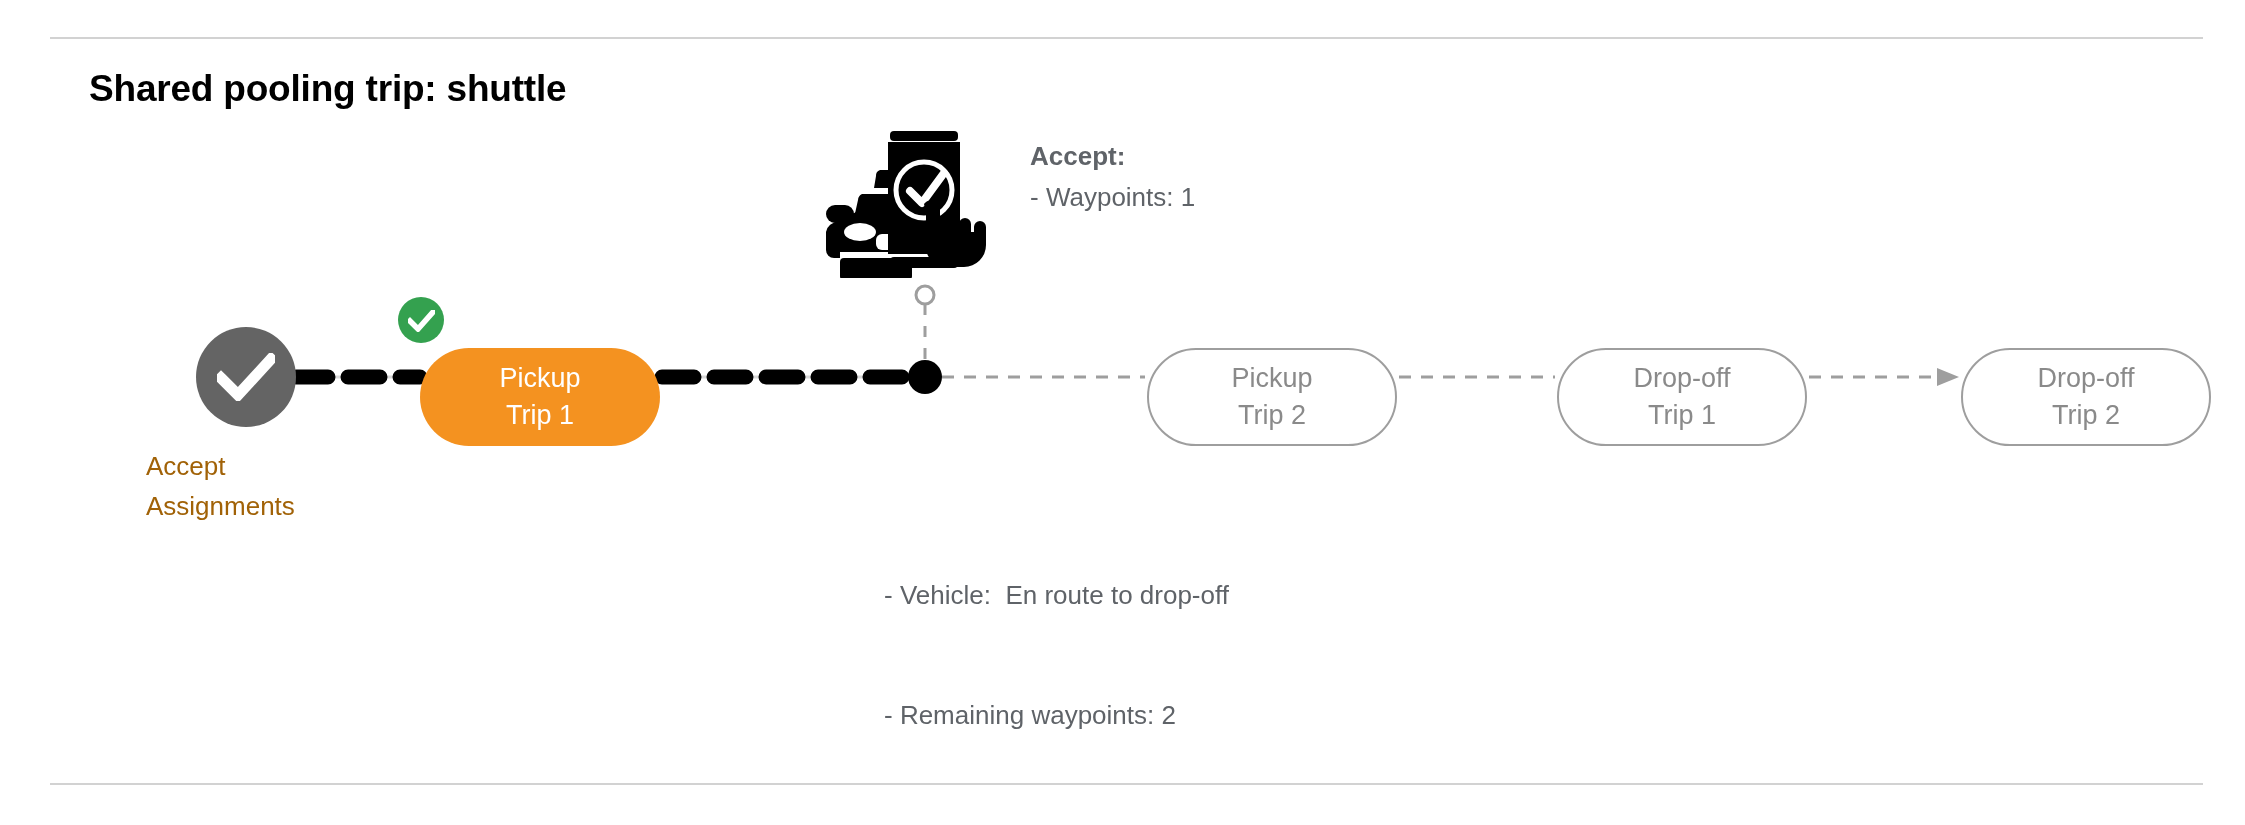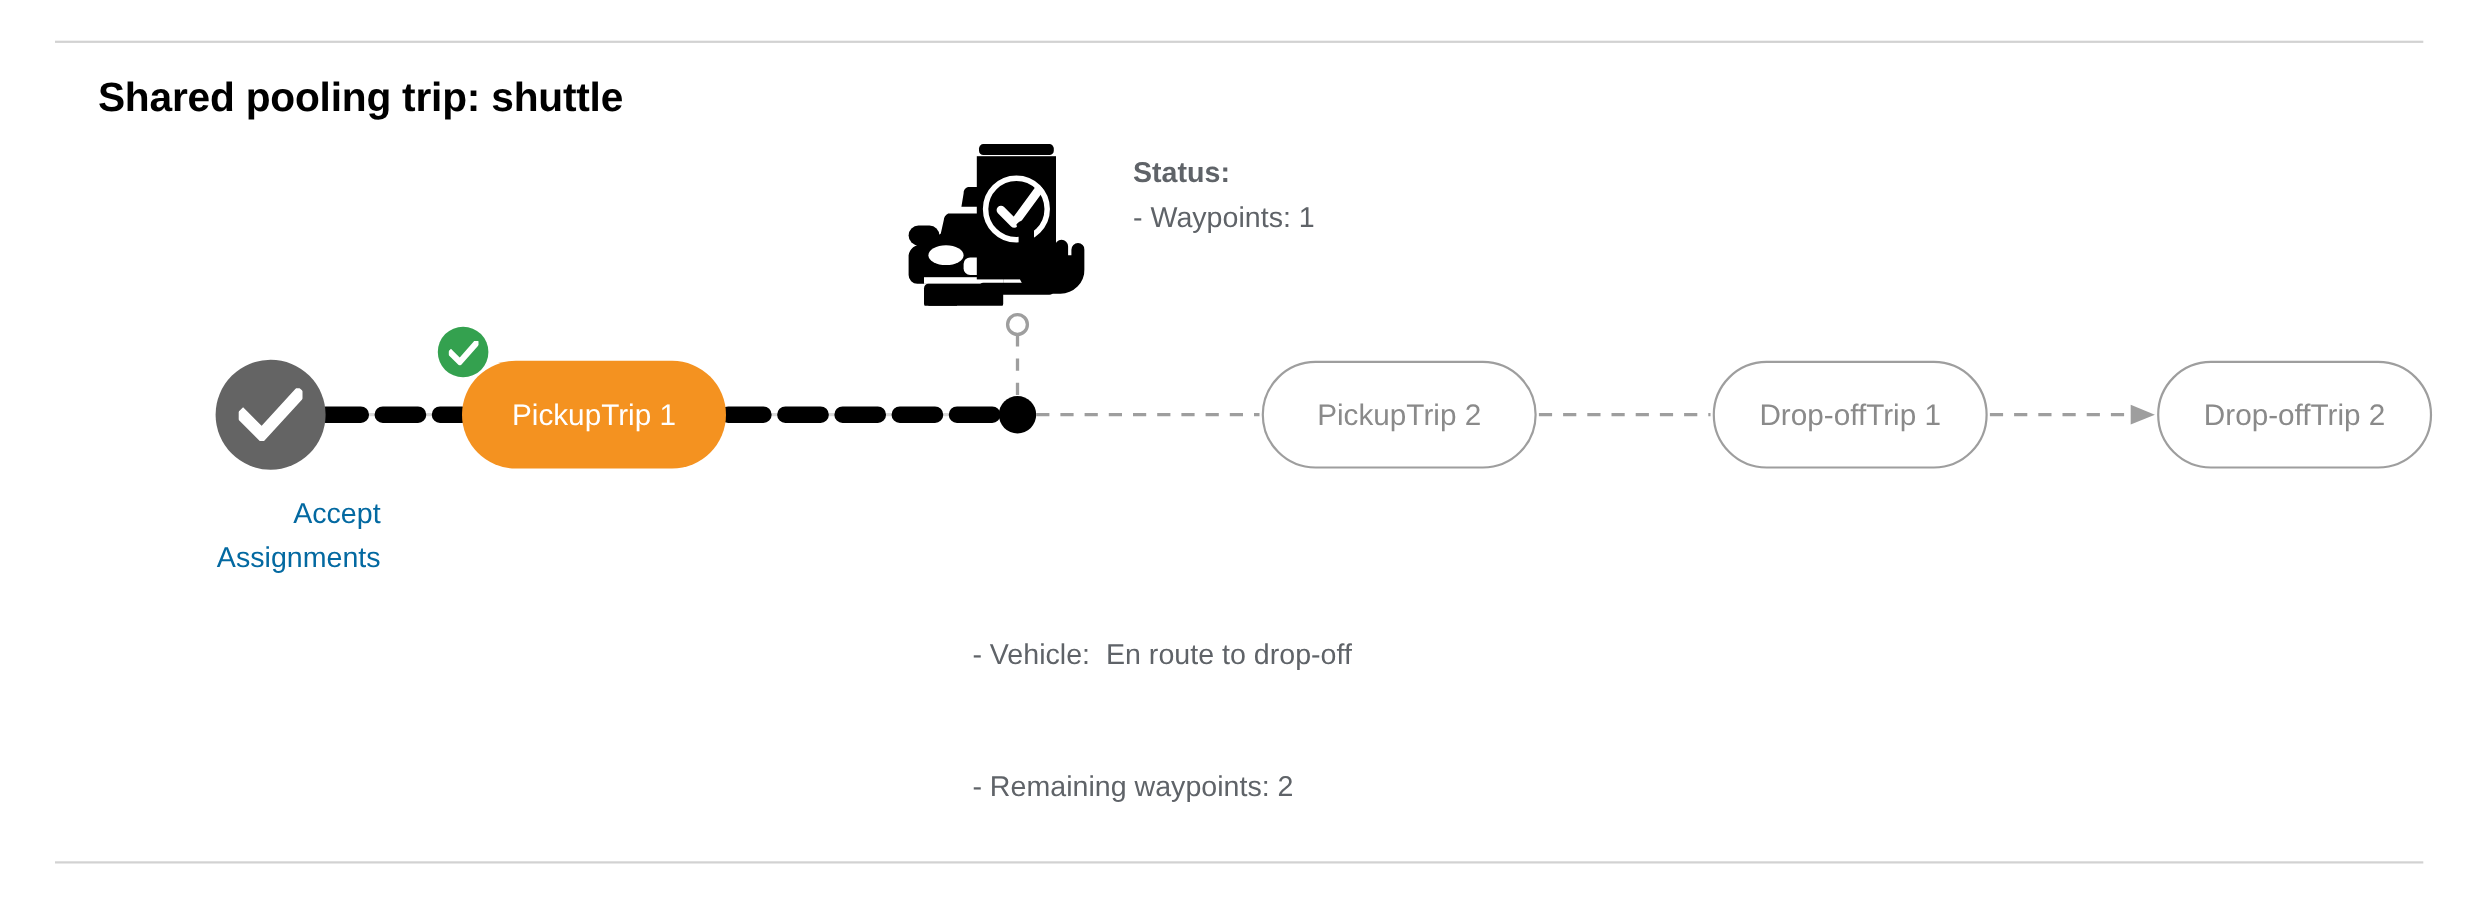--- a/index.html
+++ b/index.html
@@ -68,37 +68,39 @@
   .accept-node svg {
     position: absolute;
     left: 21px;
     top: 26px;
   }
   .accept-label {
     position: absolute;
     left: 146px;
     top: 446px;
     width: 200px;
-    text-align: right;
+    text-align: left;
     font-size: 26px;
     line-height: 40px;
-    color: #0369a1;
+    color: #a16207;
   }
 
   
   .pill {
     position: absolute;
     box-sizing: border-box;
     border-radius: 60px;
     display: flex;
+    flex-direction: column;
     align-items: center;
     justify-content: center;
     font-size: 27px;
     line-height: 37px;
     text-align: center;
+    margin-top: 20px;
   }
   .pill .l1, .pill .l2 { display: block; }
 
   .pill.active {
     left: 420px;
     top: 328px;
     width: 240px;
     height: 98px;
     background: #f49220;
     color: #ffffff;
@@ -244,21 +246,21 @@
 
       <circle cx="106" cy="72" r="28" fill="none" stroke="#ffffff" stroke-width="5"></circle>
       <path d="M92 73 L104 85 L126 55" fill="none" stroke="#ffffff" stroke-width="8" stroke-linecap="round" stroke-linejoin="round"></path>
 
       <path d="M112 86 a9 9 0 0 1 16 6 v22 h4 v-10 a6 6 0 0 1 12 0 v10 h3 v-8 a6 6 0 0 1 12 0 v8 h3 v-5 a6 6 0 0 1 12 0
                v18 a22 22 0 0 1 -22 22 h-18 a20 20 0 0 1 -20 -20 v-34 z" fill="#000000" transform="translate(-6,0)"></path>
     </svg>
   </div>
 
   <div class="vehicle-callout">
-    <div class="hdr">Status:</div>
+    <div class="hdr">Accept:</div>
     <div>- Waypoints: 1</div>
   </div>
 
   <div class="trips-callout">
     <div>- Vehicle:  En route to drop-off</div>
     <div>- Remaining waypoints: 2</div>
     
     
     
   </div>

